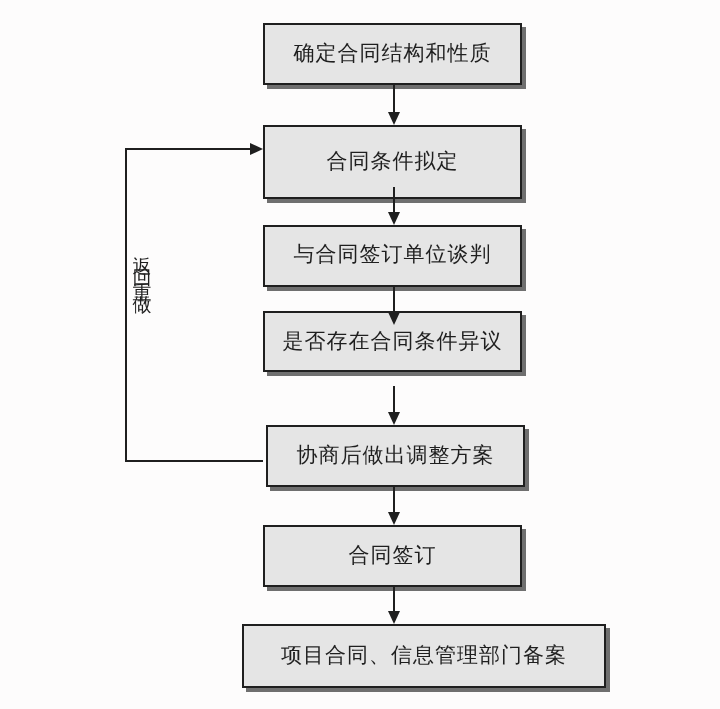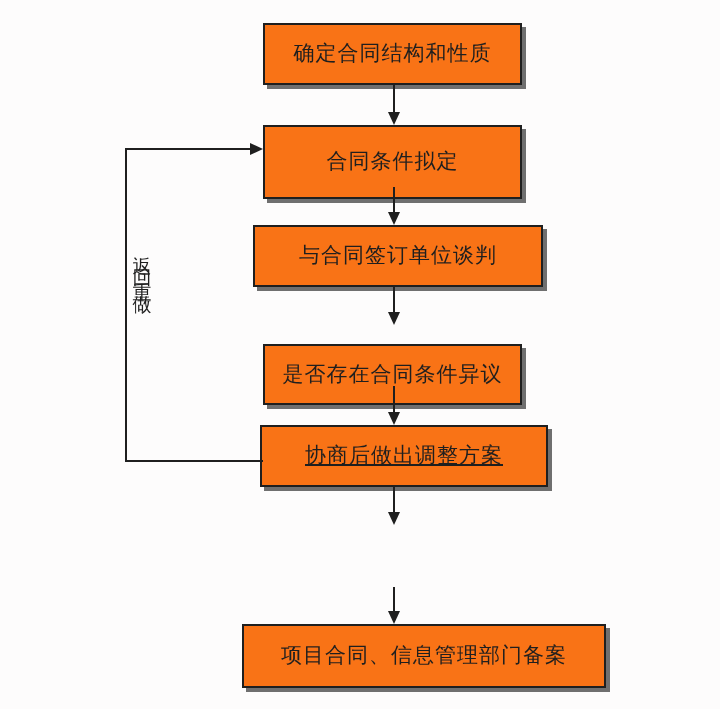--- a/index.html
+++ b/index.html
@@ -11,37 +11,37 @@
   .canvas {
     position: relative;
     width: 720px;
     height: 709px;
     background: #fdfcfc;
     overflow: hidden;
   }
   .node {
     position: absolute;
     box-sizing: border-box;
-    background: #f97316;
+    background: #e5e5e5;
     border: 2px solid #1f1f1f;
     box-shadow: 4px 4px 0 #6f6f6f;
     display: flex;
     align-items: center;
     justify-content: center;
     text-align: center;
     color: #1f1f1f;
     font-size: 21px;
     letter-spacing: 1px;
     line-height: 1.2;
   }
   .n1 { left: 263px; top: 23px;  width: 259px; height: 62px; }
   .n2 { left: 263px; top: 125px; width: 259px; height: 74px; }
-  .n3 { left: 253px; top: 225px; width: 290px; height: 62px; }
-  .n4 { left: 263px; top: 344px; width: 259px; height: 61px; align-items: center; }
-  .n5 { left: 260px; top: 425px; width: 288px; height: 62px; text-decoration: underline; }
+  .n3 { left: 263px; top: 225px; width: 259px; height: 62px; font-family: Liberation Mono, monospace; }
+  .n4 { left: 263px; top: 311px; width: 259px; height: 61px; align-items: center; }
+  .n5 { left: 266px; top: 425px; width: 259px; height: 62px; }
   .n6 { left: 263px; top: 525px; width: 259px; height: 62px; }
   .n7 { left: 218px; top: 624px; width: 364px; height: 64px; margin-left: 24px; }
 
   .vline, .hline {
     position: absolute;
     background: #1f1f1f;
   }
   .vline { width: 2px; }
   .hline { height: 2px; }
 
@@ -84,20 +84,23 @@
   </div>
   <div class="node n3">
     <span>与合同签订单位谈判</span>
   </div>
   <div class="node n4">
     <span>是否存在合同条件异议</span>
   </div>
   <div class="node n5">
     <span>协商后做出调整方案</span>
   </div>
+  <div class="node n6">
+    <span>合同签订</span>
+  </div>
   <div class="node n7">
     <span>项目合同、信息管理部门备案</span>
   </div>
 
   <div class="vline" style="left:393px; top:85px;  height:27px;"></div>
   <div class="arrow-down" style="left:388px; top:112px;"></div>
 
   <div class="vline" style="left:393px; top:187px; height:25px;"></div>
   <div class="arrow-down" style="left:388px; top:212px;"></div>
 

